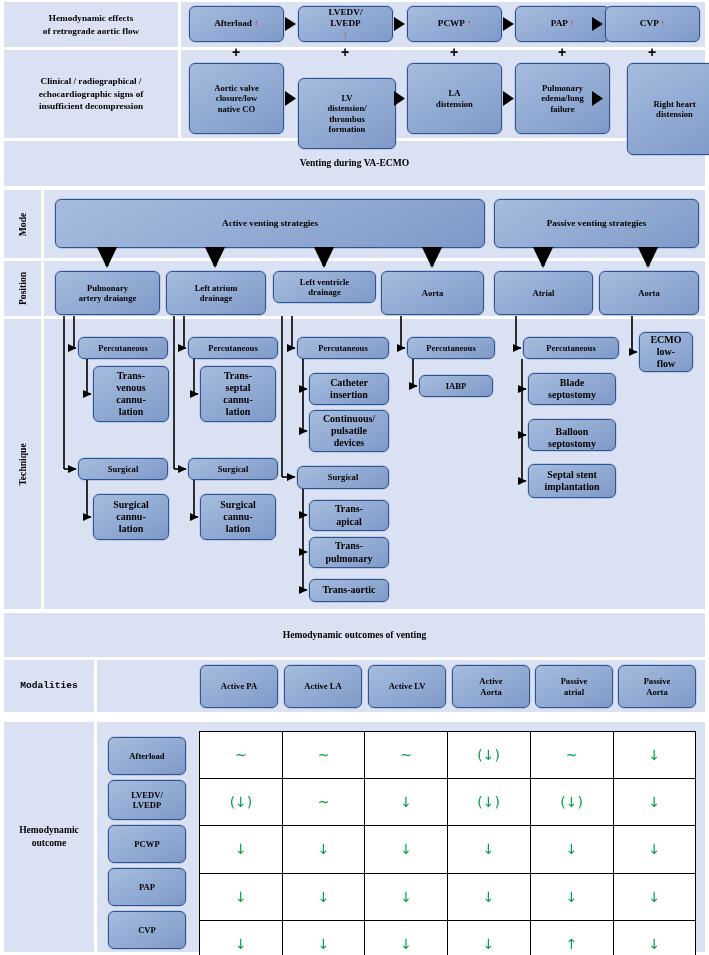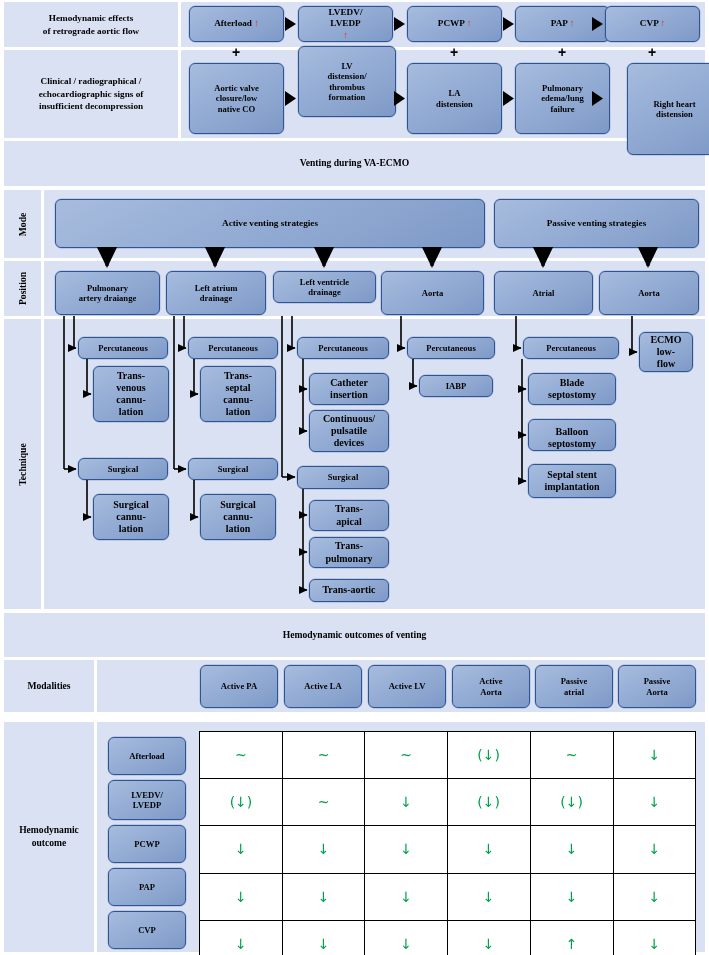--- a/index.html
+++ b/index.html
@@ -58,21 +58,21 @@
   <span style="white-space:pre-line">Clinical / radiographical /
 echocardiographic signs of
 insufficient decompression</span>
 </div>
 <div class="lbl" style="left:4px;top:141px;width:701px;height:45px;font-size:9.6px;">
   <span>Venting during VA-ECMO</span>
 </div>
 <div class="lbl" style="left:4px;top:613px;width:701px;height:44px;font-size:9.6px;">
   <span>Hemodynamic outcomes of venting</span>
 </div>
-<div class="lbl" style="left:4px;top:660px;width:90px;height:52px;font-size:9.6px;">
+<div class="lbl" style="left:4px;top:660px;width:90px;height:52px;font-size:9.6px;font-family:Liberation Mono, monospace;">
   <span>Modalities</span>
 </div>
 <div class="lbl" style="left:4px;top:722px;width:90px;height:230px;font-size:9.6px;">
   <span style="white-space:pre-line">Hemodynamic
 outcome</span>
 </div>
 
 <div class="vlbl" style="left:4px;top:190px;width:37px;height:68px;">
   <span>Mode</span>
 </div>
@@ -109,21 +109,21 @@
 <div class="plus" style="left:335px;top:45px;width:20px;">+</div>
 <div class="plus" style="left:444px;top:45px;width:20px;">+</div>
 <div class="plus" style="left:552px;top:45px;width:20px;">+</div>
 <div class="plus" style="left:642px;top:45px;width:20px;">+</div>
 
 <div class="node" style="left:189px;top:63px;width:95px;height:71px;">
   <span style="white-space:pre-line">Aortic valve
 closure/low
 native CO</span>
 </div>
-<div class="node" style="left:298px;top:46px;width:98px;height:71px;">
+<div class="node" style="left:298px;top:78px;width:98px;height:71px;">
   <span style="white-space:pre-line">LV
 distension/
 thrombus
 formation</span>
 </div>
 <div class="node" style="left:407px;top:63px;width:95px;height:71px;">
   <span style="white-space:pre-line">LA
 distension</span>
 </div>
 <div class="node" style="left:515px;top:63px;width:95px;height:71px;">

